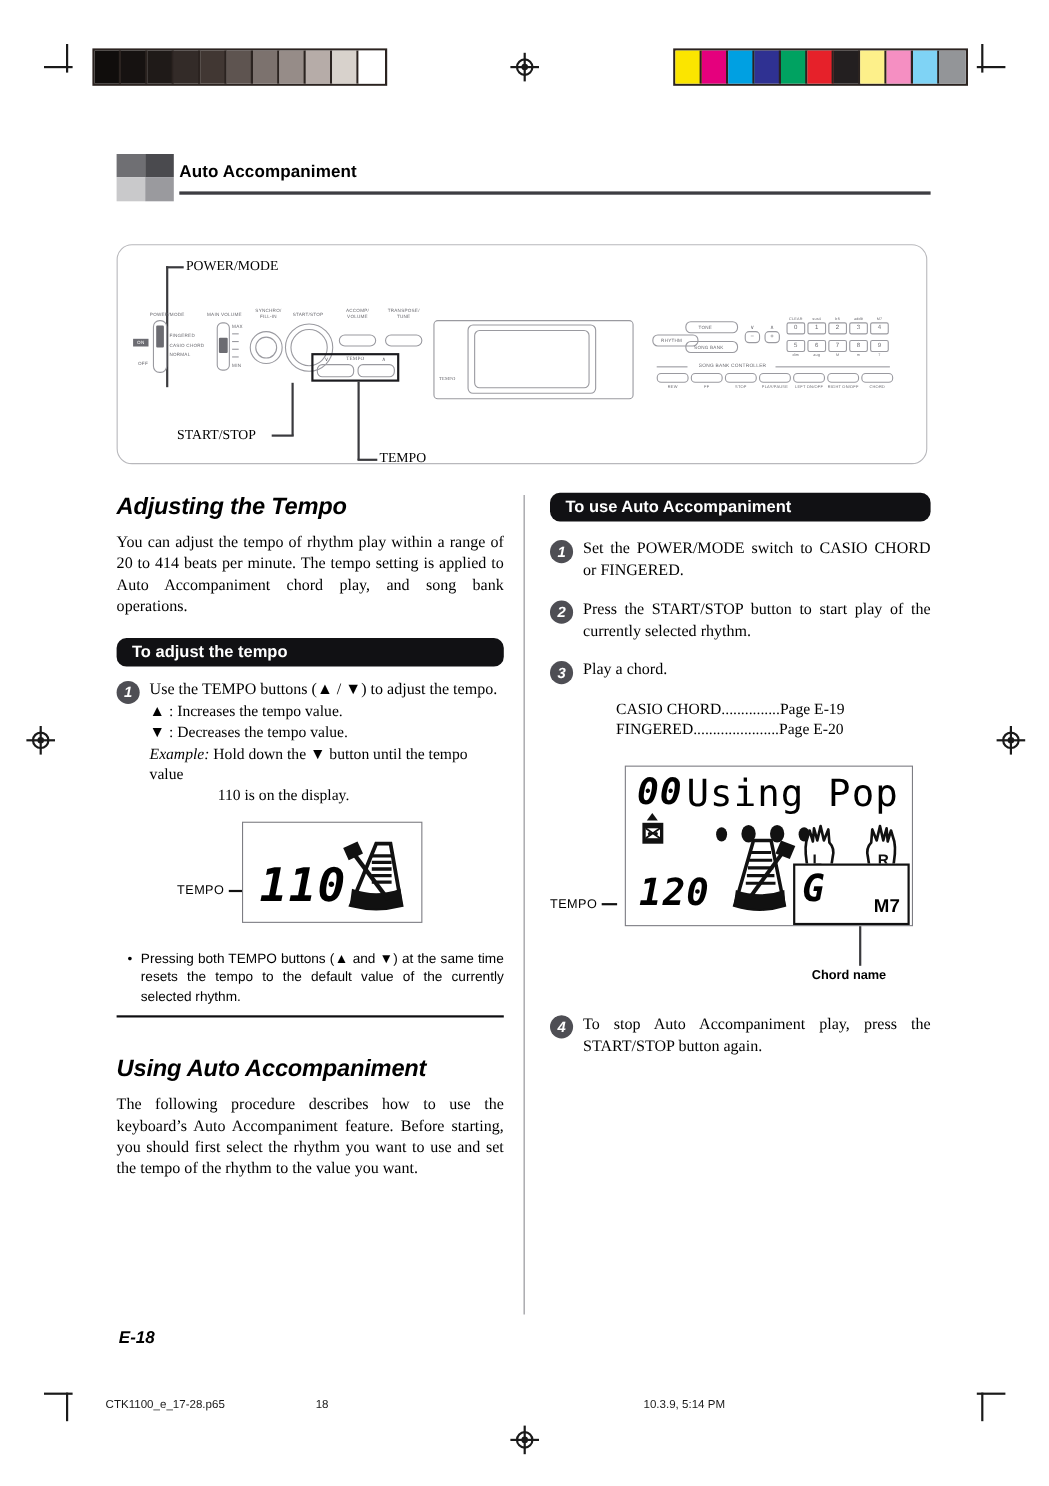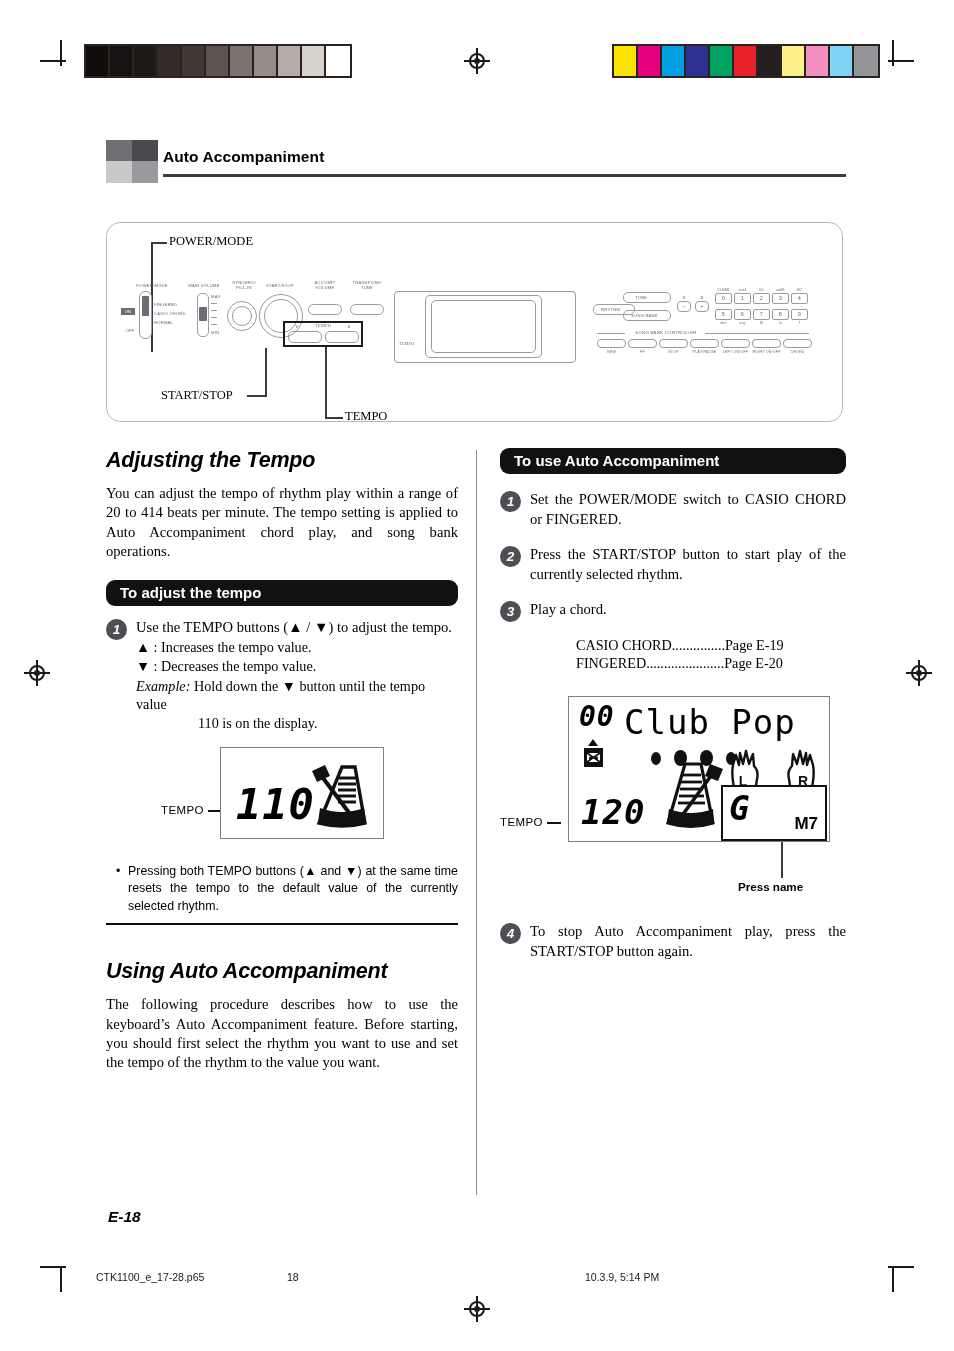--- a/index.html
+++ b/index.html
@@ -487,40 +487,40 @@
 
   <div class="step" style="margin-top:16px;">
     <div class="stepnum">2</div>
     <div class="step-txt">Press the START/STOP button to start play of the currently selected rhythm.</div>
   </div>
 
   <div class="step" style="margin-top:16px;">
     <div class="stepnum">3</div>
     <div class="step-txt">Play a chord.</div>
 
-    <div style="margin-top:16px;margin-left:46px;font-size:14.2px;line-height:1.28;">
+    <div style="margin-top:16px;margin-left:30px;font-size:14.2px;line-height:1.28;">
       <div>
         <span>CASIO CHORD</span><span>...............</span><span>Page E-19</span>
       </div>
       <div>
         <span>FINGERED</span><span>......................</span><span>Page E-20</span>
       </div>
     </div>
   </div>
 
   <div class="lcd-wrap" style="height:200px;margin-top:22px;">
 
     <div class="lcd-side-label" style="left:0px;top:122px;">
       <span>TEMPO</span><span class="dash"></span>
     </div>
 
     <div class="lcd" style="position:absolute;left:68px;top:2px;width:262px;height:146px;">
 
-      <div class="seg" style="position:absolute;left:10px;top:6px;font-size:28px;">00</div>
-      <div style="position:absolute;left:55px;top:5px;font-family:'DejaVu Sans Mono',monospace;font-size:34px;letter-spacing:1px;">Club Pop</div>
+      <div class="seg" style="position:absolute;left:10px;top:6px;font-size:33px;">00</div>
+      <div style="position:absolute;left:55px;top:5px;font-family:'DejaVu Sans Mono',monospace;font-size:34px;letter-spacing:1px;">Using Pop</div>
 
       <div style="position:absolute;left:19px;top:42px;width:0;height:0;border-left:5px solid transparent;border-right:5px solid transparent;border-bottom:7px solid #111;"></div>
       <svg width="21" height="21" viewBox="0 0 21 21" style="position:absolute;left:14px;top:50px;">
         <rect x="1" y="1" width="19" height="19" fill="#111"></rect>
         <rect x="4" y="6" width="13" height="9" fill="#fff"></rect>
         <path d="M4 6 L17 15 M17 6 L4 15" stroke="#111" stroke-width="1.6"></path>
         <circle cx="7.5" cy="11" r="1.6" fill="#111"></circle>
         <circle cx="13.5" cy="11" r="1.6" fill="#111"></circle>
       </svg>
 
@@ -556,21 +556,21 @@
         <path d="M49 5 L62 10 L57 22 L44 17 Z" fill="#111"></path>
       </svg>
 
       <div class="chordbox" style="left:152px;top:88px;width:106px;height:56px;">
         <div class="chord-root seg" style="left:6px;top:4px;font-size:34px;">G</div>
         <div class="chord-type" style="right:7px;bottom:5px;font-size:17px;">M7</div>
       </div>
     </div>
 
     <div class="lead" style="left:281px;top:148px;width:2.2px;height:36px;"></div>
-    <div class="callout-lbl" style="left:238px;top:186px;">Press name</div>
+    <div class="callout-lbl" style="left:238px;top:186px;">Chord name</div>
   </div>
 
   <div class="step" style="margin-top:28px;">
     <div class="stepnum">4</div>
     <div class="step-txt">To stop Auto Accompaniment play, press the START/STOP button again.</div>
   </div>
 </div>
 
 <div id="folio">E-18</div>
 <div class="imprint" style="left:96px;top:1271px;">CTK1100_e_17-28.p65</div>

